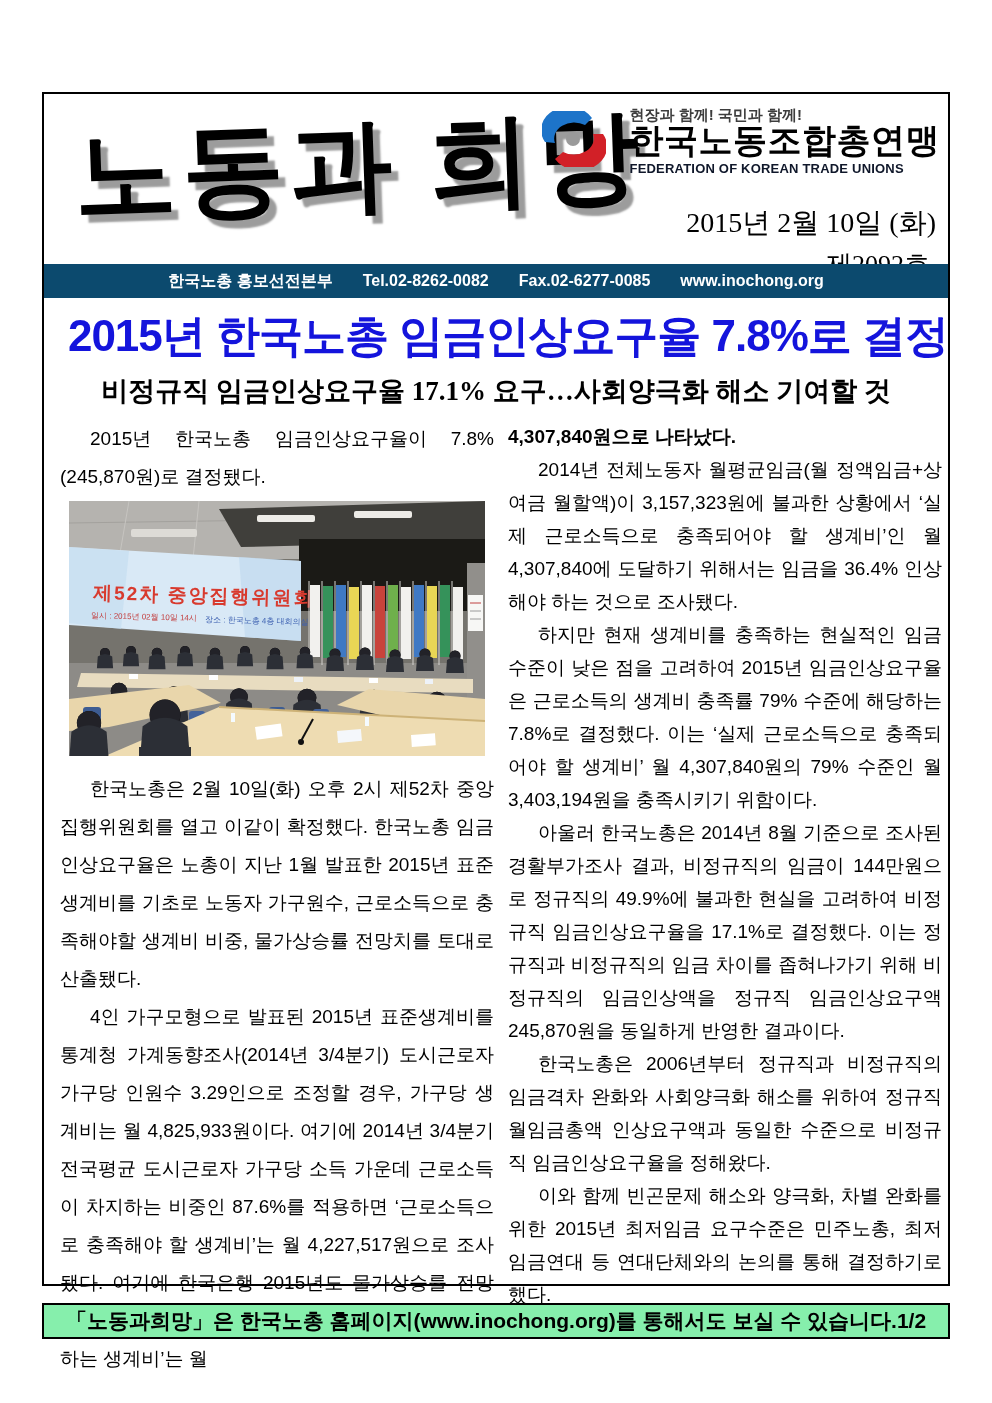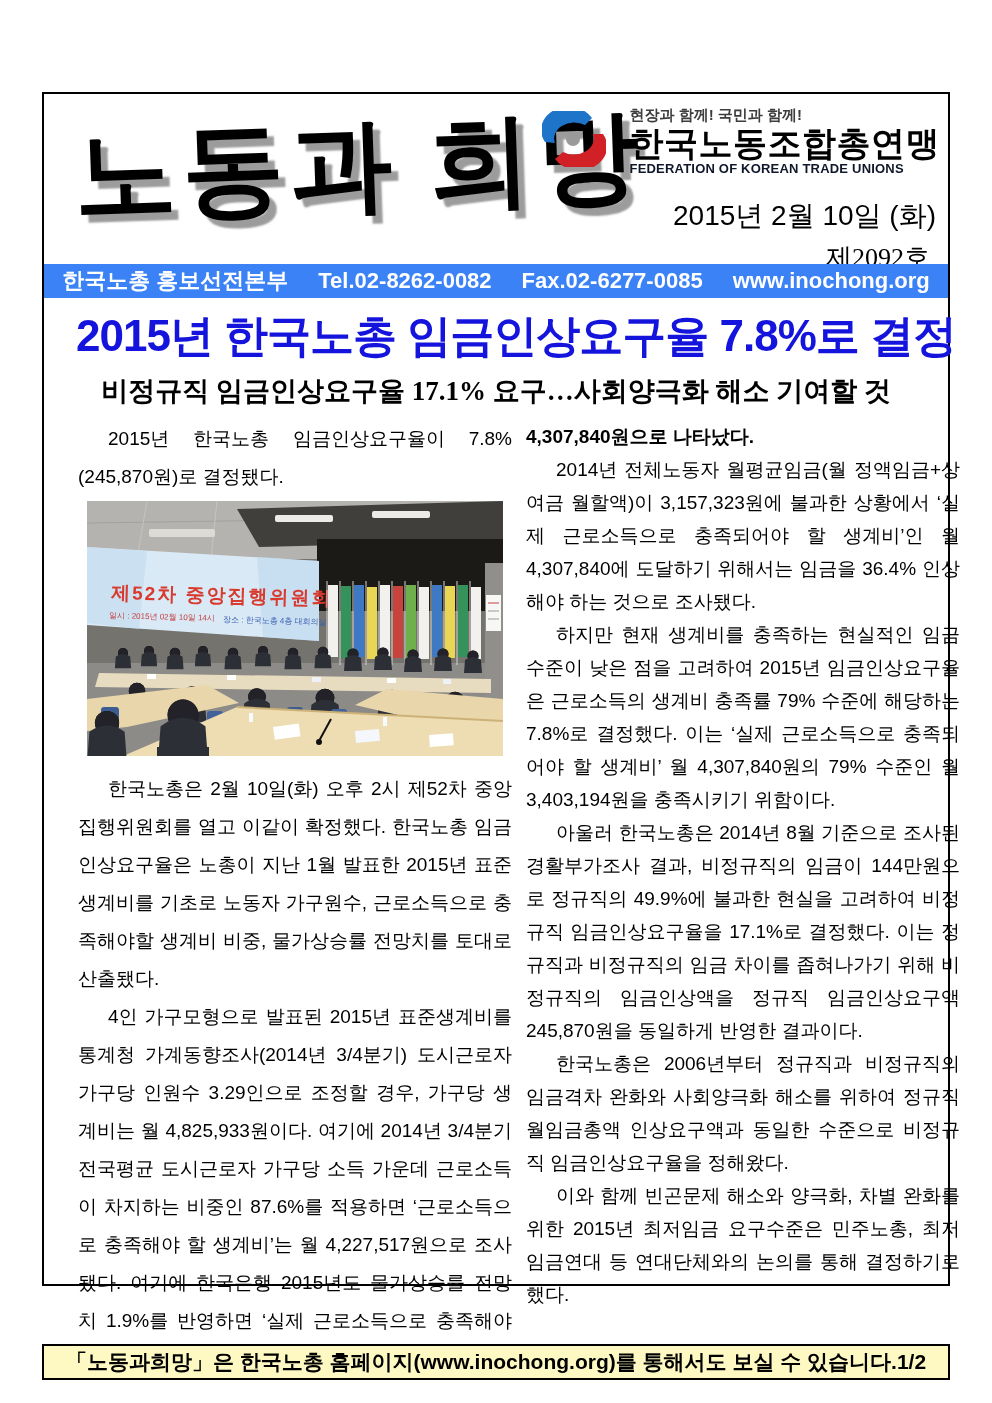--- a/index.html
+++ b/index.html
@@ -13,55 +13,55 @@
   
   .masthead { position:absolute; top:0; left:0; right:0; height:170px; }
   .paper-title { position:absolute; left:30px; top:4px;
                  font-family:"Liberation Serif", serif; font-weight:bold;
                  font-size:102px; letter-spacing:6px; transform:rotate(-2deg);
                  text-shadow:7px 8px 2px #9c9c9c; white-space:nowrap; }
   .logo-block { position:absolute; right:8px; top:12px; text-align:right; }
   .logo-row { display:flex; align-items:center; justify-content:flex-end; gap:24px; }
   .logo-texts { text-align:left; }
   .logo-tagline { font-size:15px; font-weight:bold; color:#3d3d3d; margin-bottom:1px; }
-  .logo-name { font-size:34px; font-weight:900; letter-spacing:0.5px; line-height:1.02; }
+  .logo-name { font-size:34px; font-weight:900; letter-spacing:0.5px; line-height:1.02;font-family:Liberation Mono, monospace; }
   .logo-en { font-size:13px; font-weight:bold; color:#0f172a; letter-spacing:0.2px; }
-  .date-line { margin-top:21px; font-family:Liberation Sans, sans-serif;
+  .date-line { margin-top:28px; font-family:Liberation Serif, serif;
                font-size:28px; padding-right:4px; }
   .issue-line { margin-top:5px; font-family:"Liberation Serif", serif;
                 font-size:26px; padding-right:10px; }
 
   
   .info-bar { position:absolute; top:170px; left:0; right:0; height:34px;
-              background:#3b82f6; color:#fff; display:flex; align-items:center;
-              justify-content:center; gap:30px; font-weight:bold; font-size:22px;
+              background:#0c4a6e; color:#fff; display:flex; align-items:center;
+              justify-content:center; gap:30px; font-weight:bold; font-size:16px;
               white-space:nowrap; }
 
   
-  .headline { position:absolute; top:213px; left:0; width:100%; text-align:left;
+  .headline { position:absolute; top:213px; left:0; width:100%; text-align:right;
               font-size:44px; font-weight:800; letter-spacing:-1px; color:#1414dc;
-              white-space:nowrap;padding-left:32px; }
+              white-space:nowrap; }
   .subheadline { position:absolute; top:279px; left:0; width:100%; text-align:center;
                  font-family:"Liberation Serif", serif; font-size:27px; font-weight:bold;
                  white-space:nowrap; }
 
   
   .columns { position:absolute; top:326px; left:0; width:100%; }
-  .col { position:absolute; top:0; width:434px; font-size:19px; text-align:justify;margin-left:18px; }
+  .col { position:absolute; top:0; width:434px; font-size:19px; text-align:justify; }
   .col-left  { left:16px;  line-height:38px; }
   .col-right { left:464px; line-height:33px; }
   .col p { margin:0; text-indent:30px; }
   .col p.cont { text-indent:0;font-weight:bold; }
 
   .photo-wrap { width:416px; height:255px; margin:5px auto 14px auto; }
   .photo-wrap svg { display:block; }
 
   
-  .footer-bar { position:absolute; left:42px; top:1344px; width:908px; height:36px;
-                box-sizing:border-box; border:2px solid #000; background:#fef9c3;
+  .footer-bar { position:absolute; left:42px; top:1303px; width:908px; height:36px;
+                box-sizing:border-box; border:2px solid #000; background:#86efac;
                 display:flex; align-items:center; justify-content:center; }
   .footer-bar span { font-size:21px; font-weight:bold; white-space:nowrap; }
 </style>
 </head>
 <body>
 
 <div id="page">
 
   <div class="frame">
 

